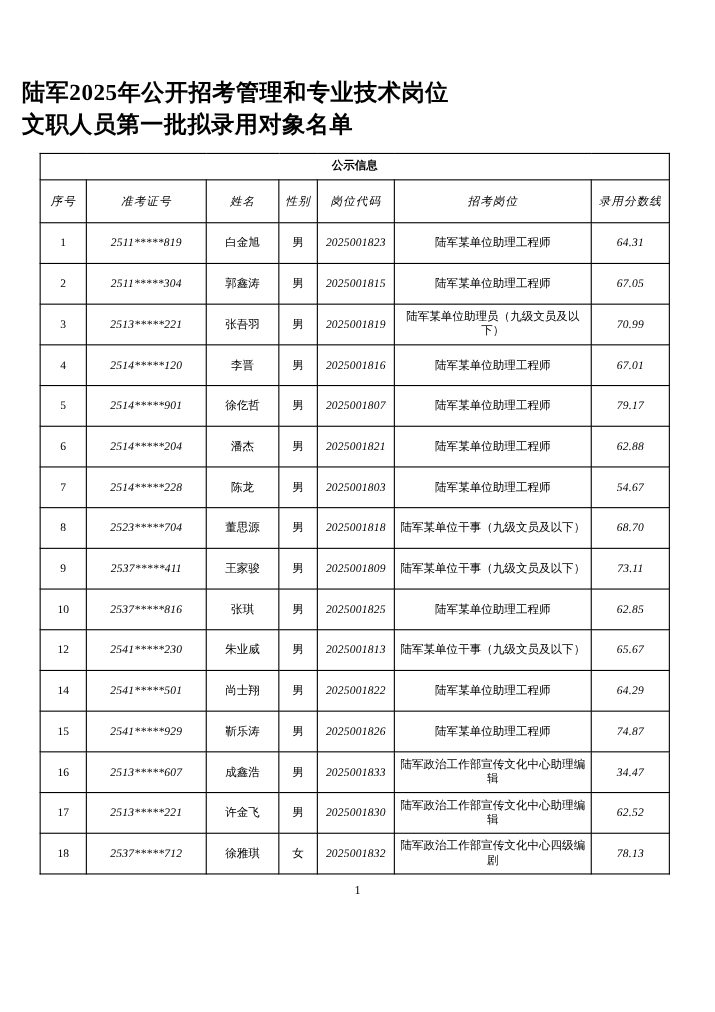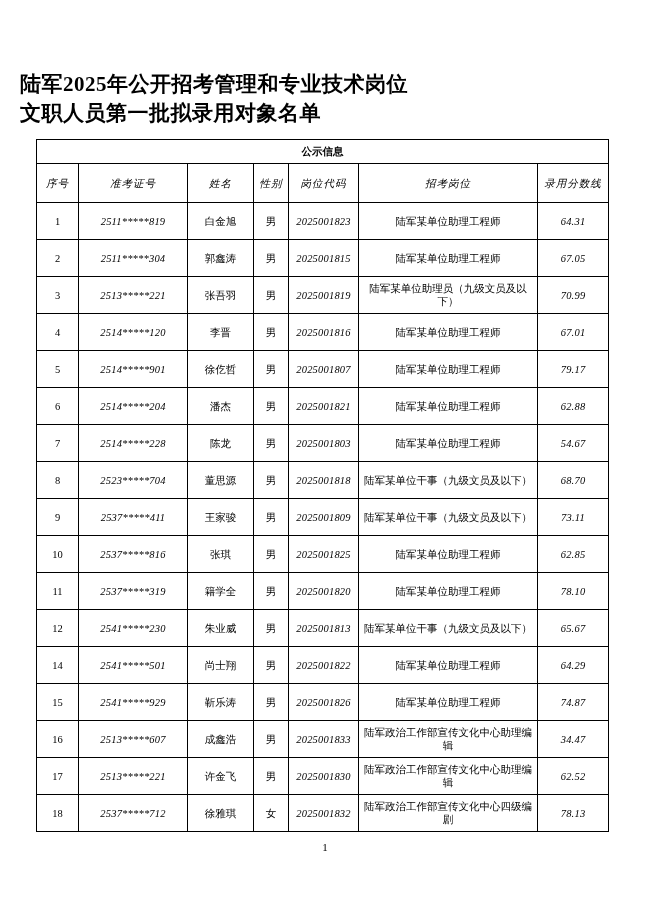--- a/index.html
+++ b/index.html
@@ -149,29 +149,20 @@
       <tr class="data-row">
         <td>10</td>
         <td class="num">2537*****816</td>
         <td>张琪</td>
         <td>男</td>
         <td class="num">2025001825</td>
         <td class="pos">陆军某单位助理工程师</td>
         <td class="num">62.85</td>
       </tr>
       <tr class="data-row">
-        <td>11</td>
-        <td class="num">2537*****319</td>
-        <td>籍学全</td>
-        <td>男</td>
-        <td class="num">2025001820</td>
-        <td class="pos">陆军某单位助理工程师</td>
-        <td class="num">78.10</td>
-      </tr>
-      <tr class="data-row">
         <td>12</td>
         <td class="num">2541*****230</td>
         <td>朱业威</td>
         <td>男</td>
         <td class="num">2025001813</td>
         <td class="pos">陆军某单位干事（九级文员及以下）</td>
         <td class="num">65.67</td>
       </tr>
       <tr class="data-row">
         <td>14</td>

